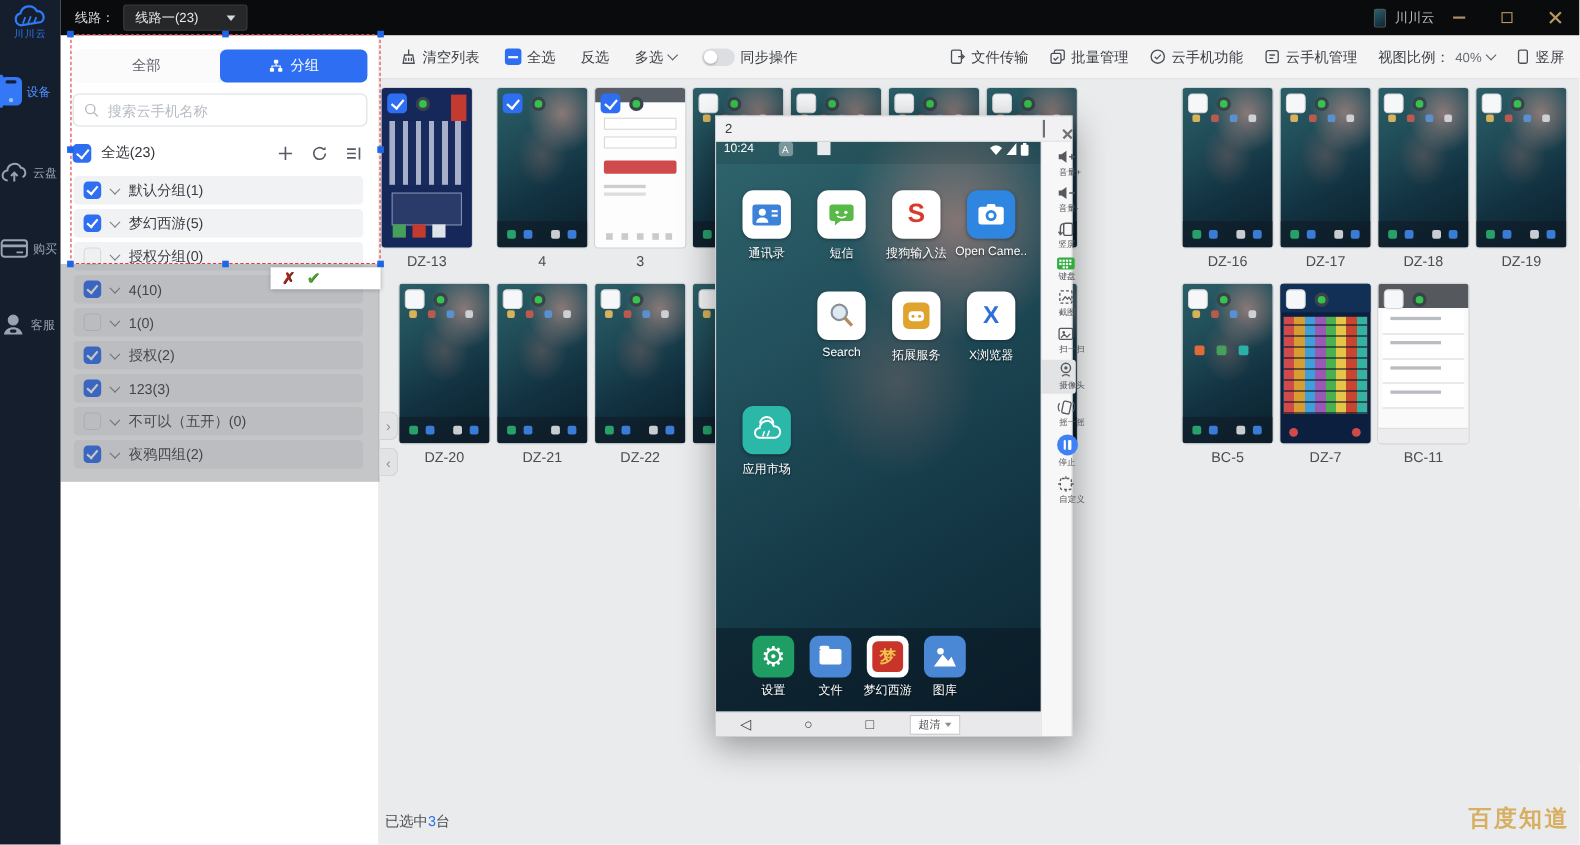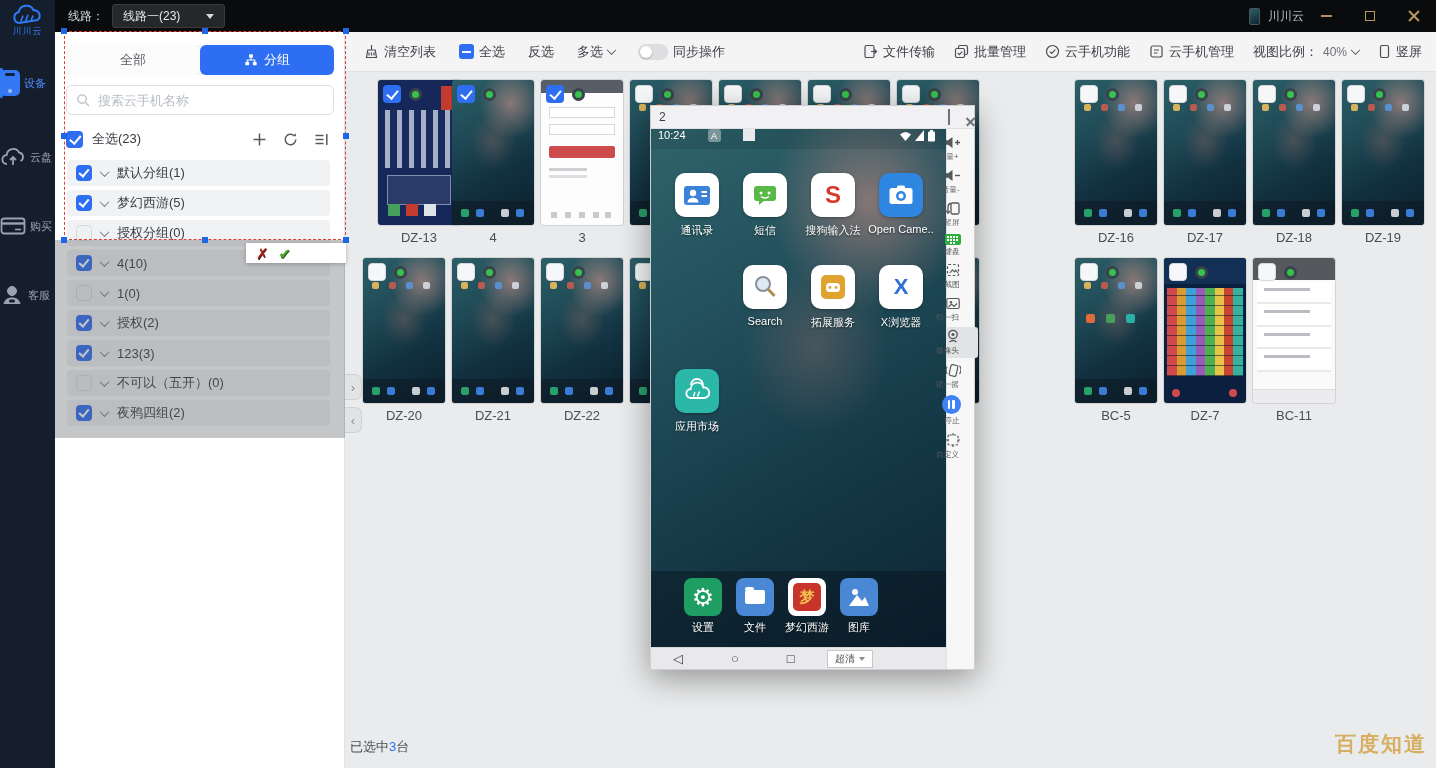--- a/index.html
+++ b/index.html
@@ -162,21 +162,21 @@
   .folder { width:20px; height:14px; background:#fff; border-radius:2px; position:relative; }
   .folder::before { content:''; position:absolute; top:-3px; left:0; width:9px; height:3px; background:#fff; border-radius:2px 2px 0 0; }
   .mh-emblem { width:28px; height:28px; background:#c8342a; border-radius:5px; color:#f2c14e; font-size:15px; font-weight:bold; display:flex; align-items:center; justify-content:center; }
   .gear-g { color:#fff; font-size:25px; line-height:1; }
   .p-nav { height:22px; background:#e9e9eb; border-top:1px solid #d9d9db; position:relative; display:flex; align-items:center; padding-left:22px; gap:48px; flex:0 0 auto; }
   .nav-g { font-size:13px; color:#3a3d42; line-height:1; cursor:pointer; }
   .nav-back::before { content:'◁'; } .nav-home::before { content:'○'; } .nav-recent::before { content:'□'; }
   .p-quality { position:absolute; left:176px; top:2px; width:46px; height:18px; background:#fff; border:1px solid #c6c7ca; display:flex; align-items:center; justify-content:center; gap:4px; font-size:10px; color:#55585d; cursor:pointer; }
   .p-quality .c { width:0; height:0; border-left:3px solid transparent; border-right:3px solid transparent; border-top:4px solid #8a8d92; }
   .p-tools { width:28px; background:#f7f7f8; border-left:1px solid #e2e2e4; display:flex; flex-direction:column; align-items:center; padding-top:5px; }
-  .tool { display:flex; flex-direction:column; align-items:flex-end; width:31px; margin-bottom:2.5px; border-radius:3px; padding:1px 17px; cursor:pointer; }
+  .tool { display:flex; flex-direction:column; align-items:flex-start; width:31px; margin-bottom:2.5px; border-radius:3px; padding:1px 17px; cursor:pointer; }
   .tool.active { background:#e2e3e5; }
   .t-label { font-size:9px; color:#55585d; transform:scale(.86); white-space:nowrap; }
   .kb-ic { width:16px; height:11px; background:#2fae3e; border-radius:2px; position:relative; }
   .kb-ic::after { content:''; position:absolute; left:2px; top:2px; width:2px; height:2px; background:#fff; box-shadow:3px 0 0 #fff,6px 0 0 #fff,9px 0 0 #fff,0 3px 0 #fff,3px 3px 0 #fff,6px 3px 0 #fff,9px 3px 0 #fff,3px 6px 0 #fff,6px 6px 0 #fff; }
   .stop-ic { width:19px; height:19px; border-radius:50%; background:#3f82f5; position:relative; }
   .stop-ic::before,.stop-ic::after { content:''; position:absolute; top:5px; width:2.5px; height:9px; background:#fff; border-radius:1px; }
   .stop-ic::before { left:6px; } .stop-ic::after { left:10.5px; }
 
   
   .sel { position:absolute; left:64px; top:31px; width:282px; height:209px; border:1.5px dashed #e03b3b; z-index:30; pointer-events:none; }
@@ -413,21 +413,21 @@
       </span>
       <span class="tbitem">
         <svg width="13" height="15" viewBox="0 0 13 15">
             <rect x="2.5" y="1.5" width="8" height="12" rx="1.5" stroke="#4a4f55" fill="none" stroke-width="1.2"></rect>
           </svg>
         <span>竖屏</span>
       </span>
     </div>
   </div>
 
-  <div class="cell" style="left:378px;top:80px">
+  <div class="cell" style="left:347px;top:80px">
     <div class="thumb scr-game">
         <span class="cb on"></span>
         <span class="st"></span>
         <i class="d g-rows"></i>
         <i class="d g-mid"></i>
       </div>
     <div class="plabel">DZ-13</div>
   </div>
   <div class="cell" style="left:452px;top:80px">
     <div class="thumb wp scr-home">

